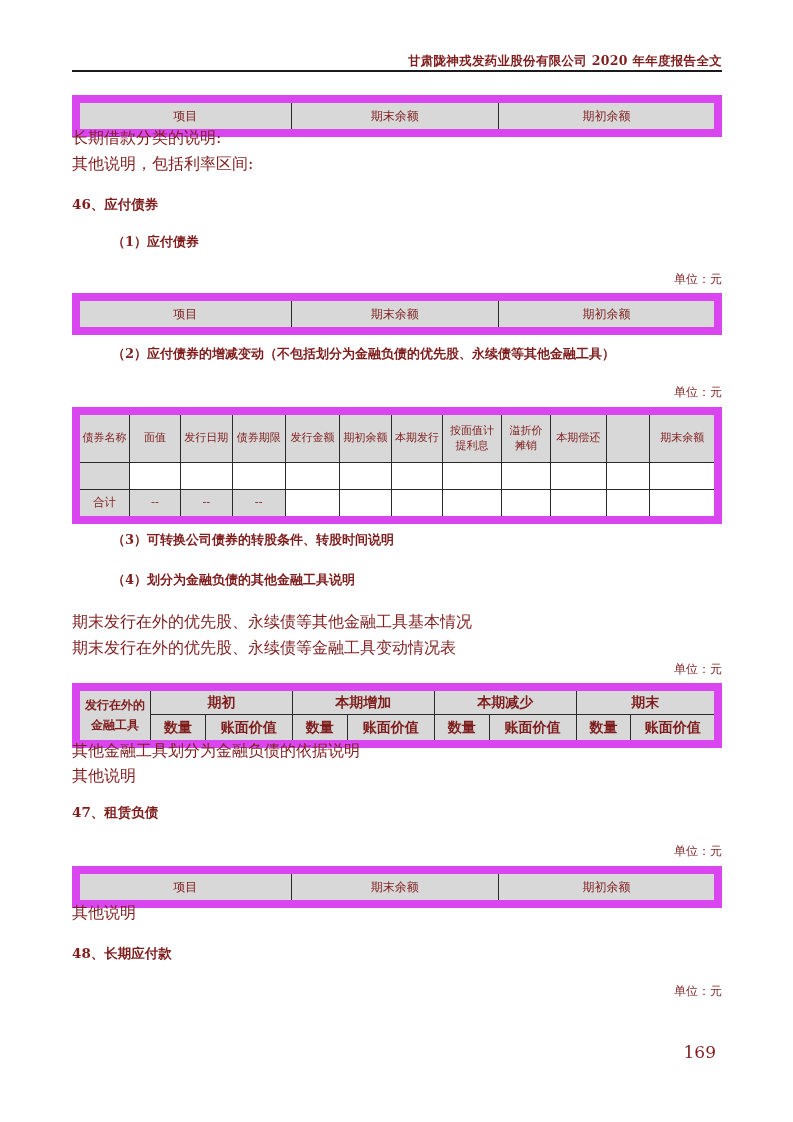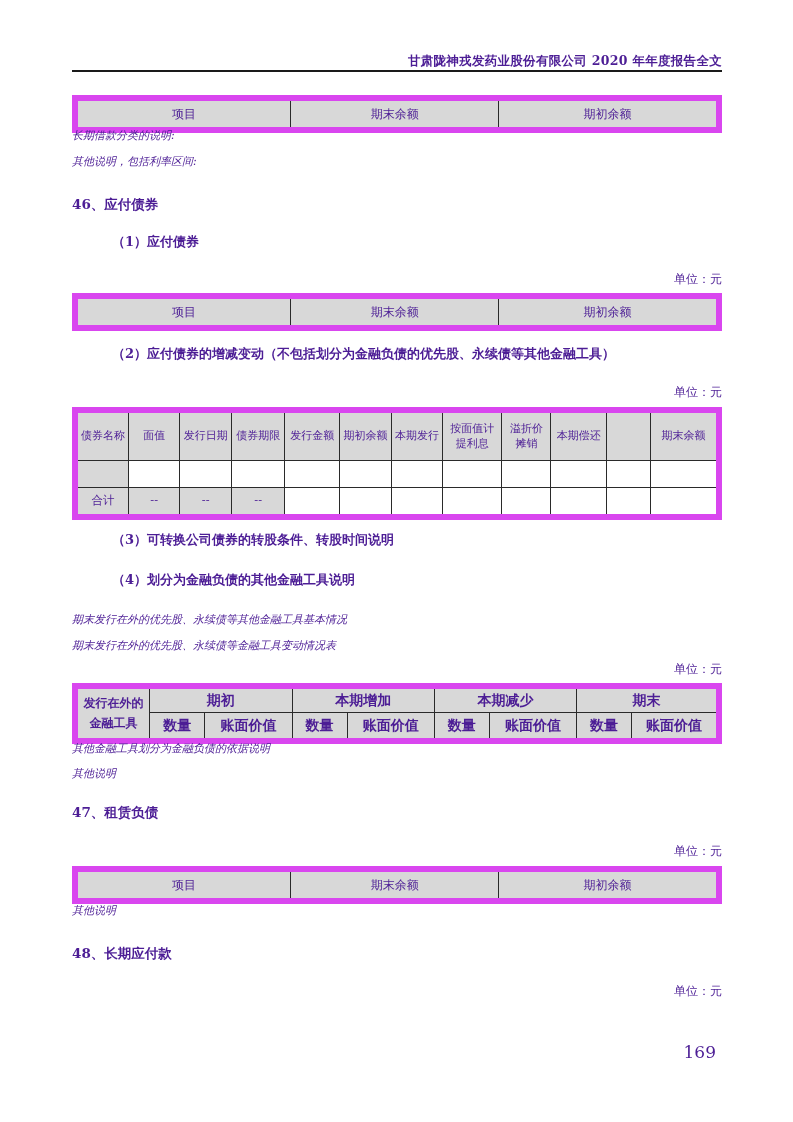--- a/index.html
+++ b/index.html
@@ -1,32 +1,32 @@
 <!DOCTYPE html>
 <html><head>
 <meta charset="utf-8">
 <style>
   html,body{margin:0;padding:0;background:#e8e8e8;}
   .page{
     position:relative;width:793px;height:1122px;background:#ffffff;
-    font-family:"DejaVu Serif","Liberation Serif",serif;color:#4c1d95;
+    font-family:"DejaVu Serif","Liberation Serif",serif;color:#7f1d1d;
     overflow:hidden;margin:0 auto;
   }
   .abs{position:absolute;}
   .hdr-title{top:53px;right:71px;font-size:12.5px;font-weight:bold;letter-spacing:.3px;}
   .hdr-rule{top:70px;left:72px;width:650px;height:2px;background:#1a1a1a;}
-  .note{left:72px;font-size:11px;font-style:italic;}
+  .note{left:72px;font-size:16px;}
   .sec-title{left:72px;font-size:13.5px;font-weight:bold;}
   .sub-title{left:72px;font-size:13px;font-weight:bold;margin-left:40px;}
   .unit{right:71px;font-size:12px;}
   .pagenum{top:1042px;right:77px;font-size:17px;}
 
   table{border-collapse:collapse;table-layout:fixed;width:650px;background:#fff;}
   .doc-table{left:72px;}
-  table{border:6px solid #d946ef;}
+  table{border:8px solid #d946ef;}
   td{border:1px solid #2a2a2a;text-align:center;vertical-align:middle;
      padding:1px 2px;font-size:11.5px;line-height:1.35;overflow:hidden;}
   .gray{background:#d8d8d8;}
   .t-simple td{height:24px;font-size:12px;}
   .t-bond td.h{height:45px;font-size:11px;}
   .t-bond td.r{height:24px;}
   .t-fi td{font-size:14px;}
   .t-fi .r1 td{height:21px;}
   .t-fi .r2 td{height:23px;}
   .t-fi td.corner{font-size:12px;line-height:1.6;}

